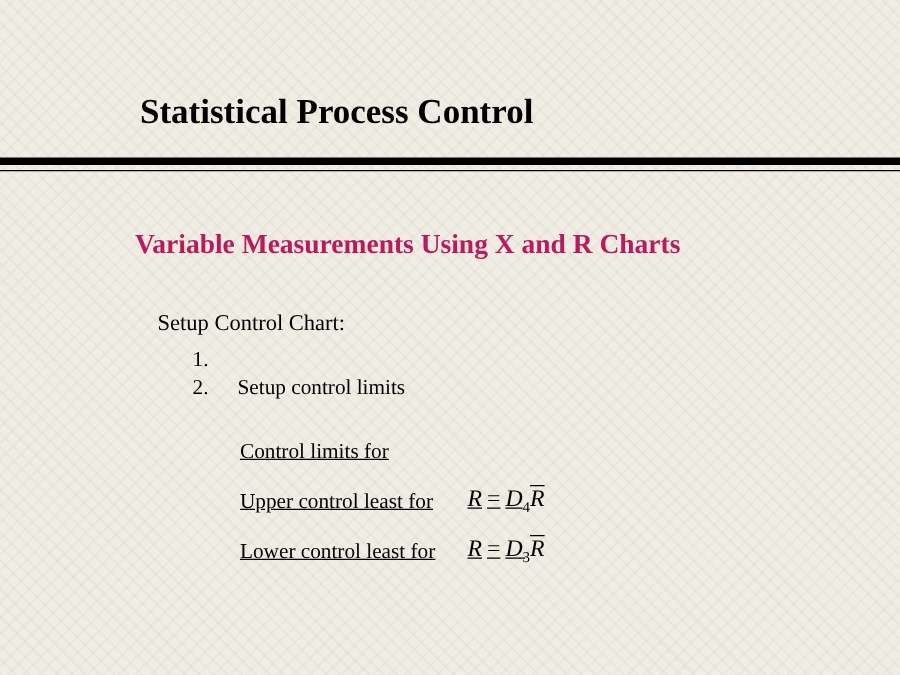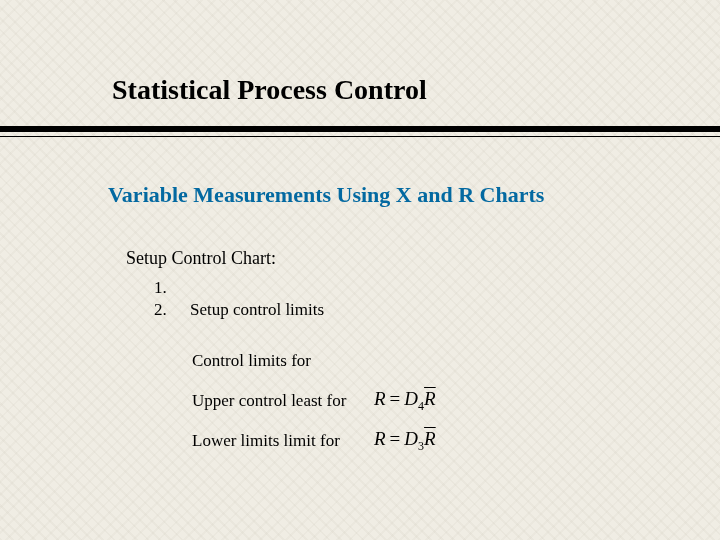--- a/index.html
+++ b/index.html
@@ -37,40 +37,41 @@
     width: 720px;
     height: 1px;
     background: #000;
   }
   .subtitle {
     position: absolute;
     top: 182px;
     left: 108px;
     font-size: 22px;
     font-weight: bold;
-    color: #0369a1;
+    color: #be185d;
   }
   .section-label {
     position: absolute;
     top: 248px;
     left: 126px;
     font-size: 18px;
   }
   .list {
     position: absolute;
     top: 278px;
     left: 154px;
     font-size: 17px;
   }
   .list-row { display: flex; margin-bottom: 2px; }
   .list-num { width: 36px; }
   .limits {
     position: absolute;
     left: 192px;
     font-size: 17px;
+    text-decoration: underline;
   }
   .limits-row { display: flex; align-items: center; height: 34px; }
   .limits-label { width: 182px; }
   .limits.r1 { top: 344px; }
   .limits.r2 { top: 384px; }
   .limits.r3 { top: 424px; }
   .formula {
     font-family: "Times New Roman", Times, serif;
     font-style: italic;
     font-size: 19px;
@@ -131,18 +132,18 @@
   <div class="limits-row">
     <span class="limits-label">Upper control least for</span>
     <span class="formula">
       <span>R</span><span class="eq">=</span><span>D</span><sub>4</sub><span class="bar1">R</span>
     </span>
   </div>
 </div>
 
 <div class="limits r3">
   <div class="limits-row">
-    <span class="limits-label">Lower limits limit for</span>
+    <span class="limits-label">Lower control least for</span>
     <span class="formula">
       <span>R</span><span class="eq">=</span><span>D</span><sub>3</sub><span class="bar1">R</span>
     </span>
   </div>
 </div>
 
 </body></html>

